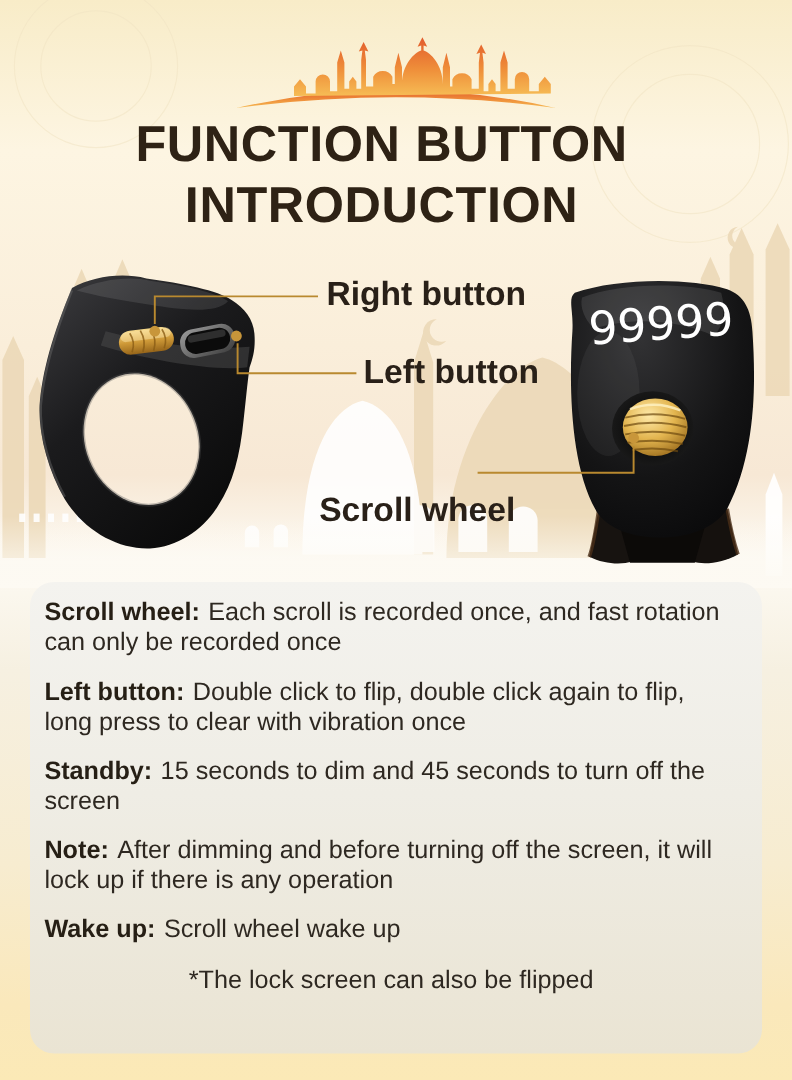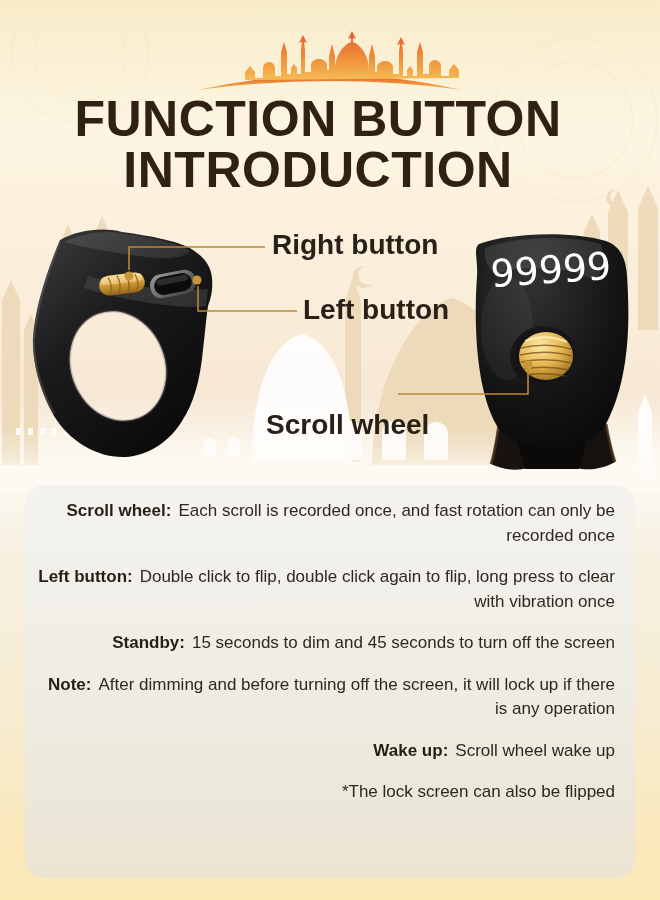--- a/index.html
+++ b/index.html
@@ -11,38 +11,38 @@
   }
   .canvas{position:absolute;inset:0;}
   .abs{position:absolute;}
   
   .wm{left:0;top:0;width:660px;height:900px;pointer-events:none;}
   
   .ornament{left:195px;top:26px;width:270px;height:68px;}
   
   .title{
     left:0;top:94px;width:636px;text-align:center;
-    color:#2e2215;font-weight:800;font-size:50px;line-height:51px;letter-spacing:.5px;
+    color:#2e2215;font-weight:800;font-size:42px;line-height:51px;letter-spacing:.5px;
   }
   .ring-side{left:30px;top:228px;width:205px;height:235px;}
   .ring-top{left:455px;top:228px;width:195px;height:245px;}
   .callout-label{
     color:#292018;font-weight:700;font-size:28px;line-height:24px;white-space:nowrap;text-align:right;
   }
   .lbl-right{left:272px;top:233px;}
   .lbl-left{left:303px;top:298px;}
   .lbl-scroll{left:266px;top:381px;margin-top:32px;}
   
   .panel{
     left:25px;top:485px;width:610px;height:393px;box-sizing:border-box;
     border-radius:20px;padding:14px 20px 0 12px;
     background:linear-gradient(180deg,#f4f3ef 0%,#efede5 45%,#eae4d3 100%);
   }
   .panel p{
-    margin:0 0 17px 0;font-size:17px;line-height:24.5px;color:#2e2821;text-align:right;
+    margin:0 0 17px 0;font-size:21px;line-height:24.5px;color:#2e2821;
   }
   .panel p b{color:#261f15;font-weight:700;padding-right:7px;}
   .footnote{text-align:center;color:#2e2821;margin-top:4px !important;}
 </style>
 </head>
 <body>
 
 <div class="canvas">
 
   <svg class="abs wm" width="660" height="900" viewBox="0 0 660 900">

